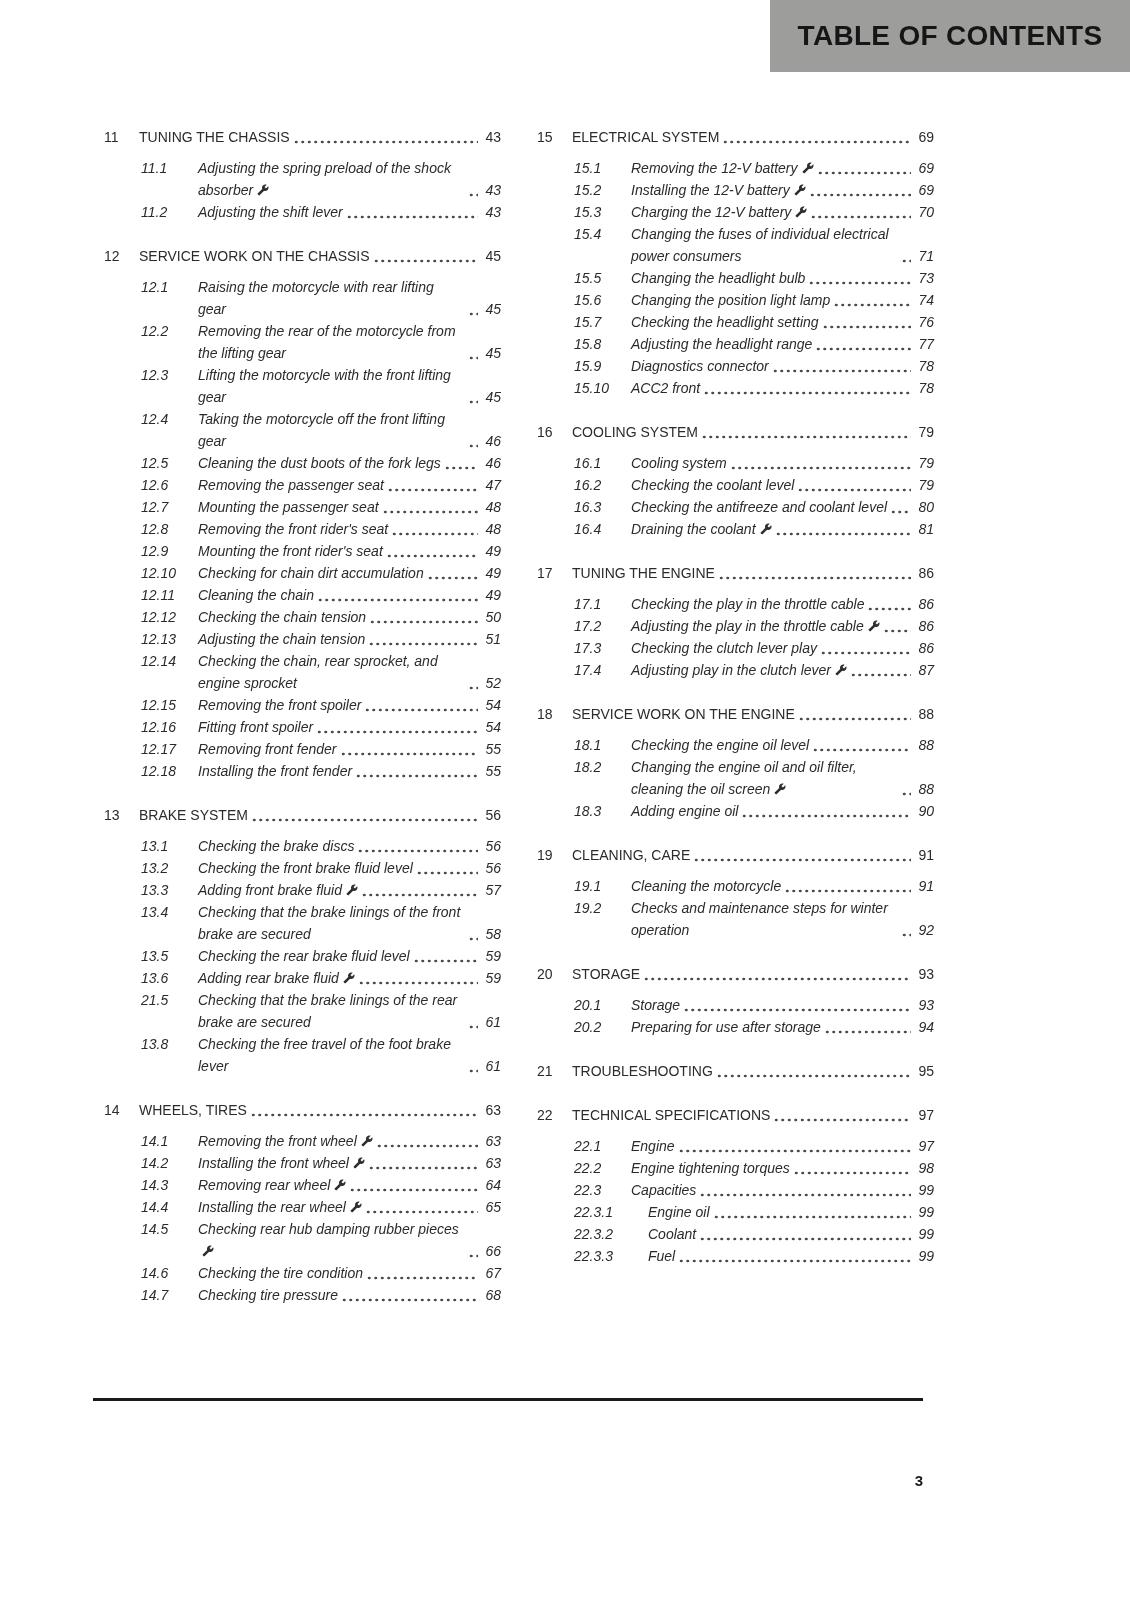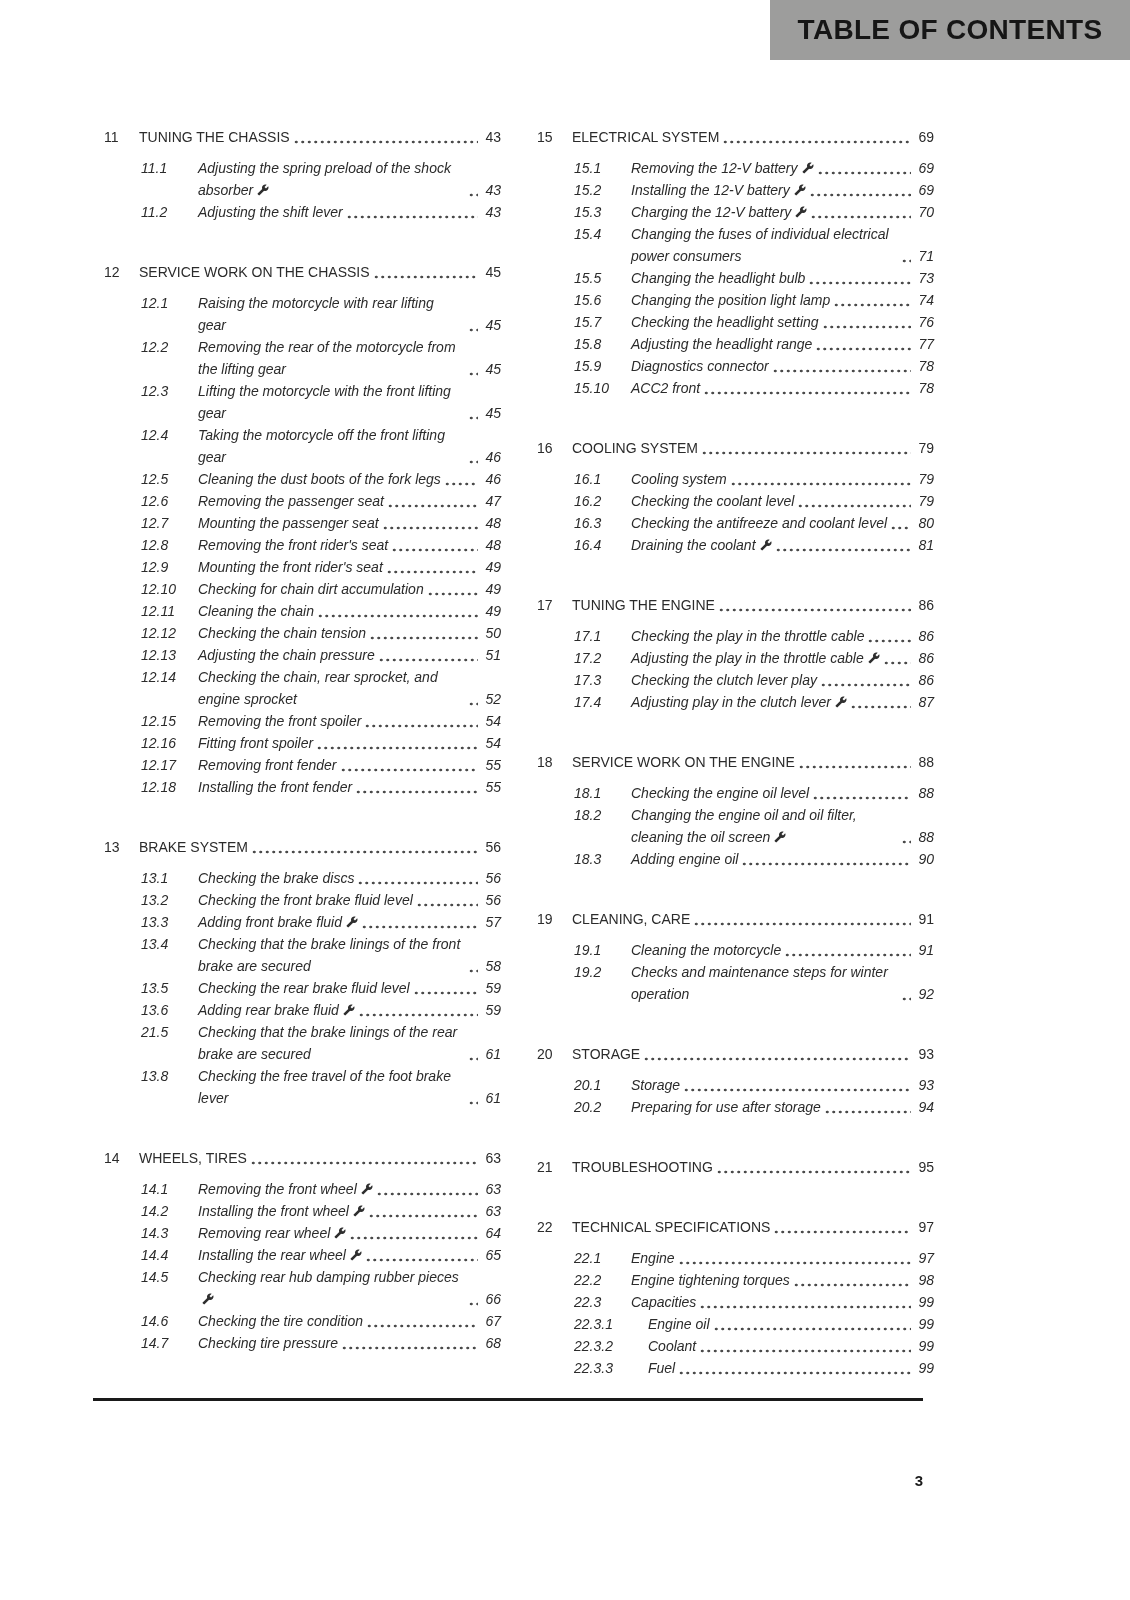--- a/index.html
+++ b/index.html
@@ -4,33 +4,33 @@
 <style>
   * { margin:0; padding:0; box-sizing:border-box; }
   html,body { background:#ffffff; }
   body {
     width:1130px; height:1600px; position:relative;
     font-family:"Liberation Sans", sans-serif;
     color:#2b2b2b;
   }
   .header-band {
     position:absolute; top:0; right:0;
-    width:360px; height:60px; background:#9d9d9c;
+    width:360px; height:72px; background:#9d9d9c;
     display:flex; align-items:center; justify-content:center;
   }
   .header-band h1 {
     font-size:28px; font-weight:700; color:#161616; letter-spacing:.3px;
     font-family:"Liberation Sans", sans-serif;
   }
   .toc-wrap {
     position:absolute; top:126px; left:104px; width:830px;
     display:flex; gap:36px;
   }
   .toc-col { flex:1 1 0; min-width:0; }
-  .section { margin-top:38px; }
+  .section { margin-top:22px; }
   .toc-col > .section:first-child { margin-top:0; }
   .entries { margin-top:9px;font-style:italic; }
   .sec-row, .entry-row { display:flex; font-size:14px; line-height:22px; }
   .sec-num { width:35px; flex-shrink:0; }
   .entry-row { padding-left:37px; }
   .entry-num { width:57px; flex-shrink:0; }
   .entry-row.lvl2 .entry-num { width:74px; }
   .row-body { flex:1 1 auto; min-width:0; display:flex; align-items:flex-end; }
   .sec-title, .entry-title { flex:0 1 auto; }
   .dots {
@@ -191,21 +191,21 @@
             <span class="entry-num">12.12</span>
             <span class="row-body">
               <span class="entry-title">Checking the chain tension</span>
               <span class="dots"></span>
               <span class="page-num">50</span>
             </span>
           </div>
           <div class="entry-row">
             <span class="entry-num">12.13</span>
             <span class="row-body">
-              <span class="entry-title">Adjusting the chain pressure</span>
+              <span class="entry-title">Adjusting the chain tension</span>
               <span class="dots"></span>
               <span class="page-num">51</span>
             </span>
           </div>
           <div class="entry-row">
             <span class="entry-num">12.14</span>
             <span class="row-body">
               <span class="entry-title">Checking the chain, rear sprocket, and engine sprocket</span>
               <span class="dots"></span>
               <span class="page-num">52</span>

